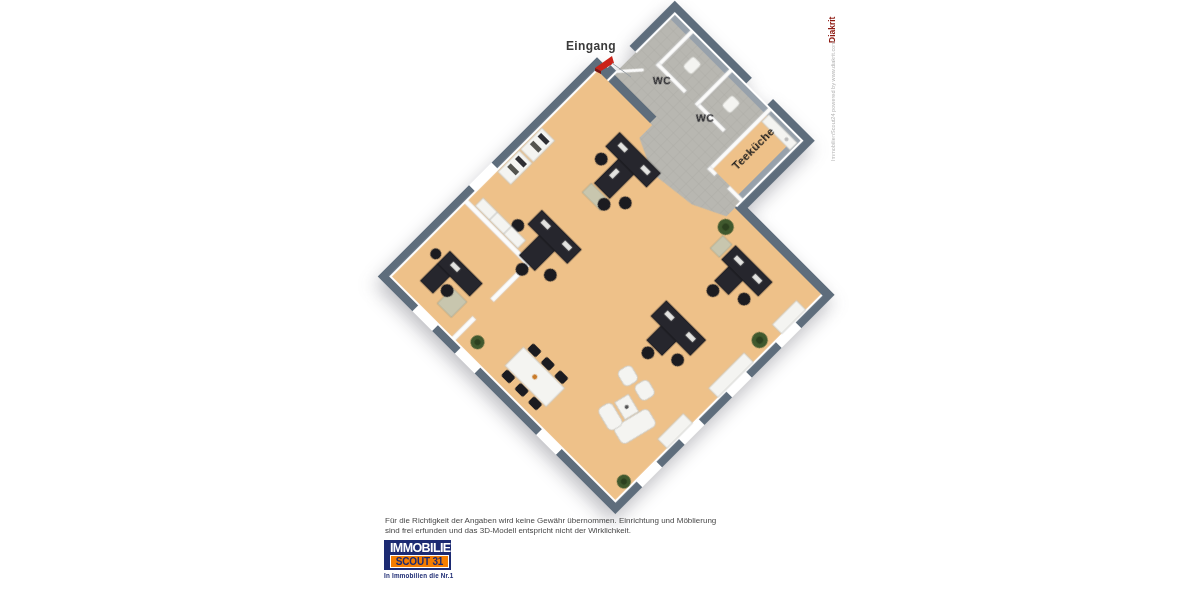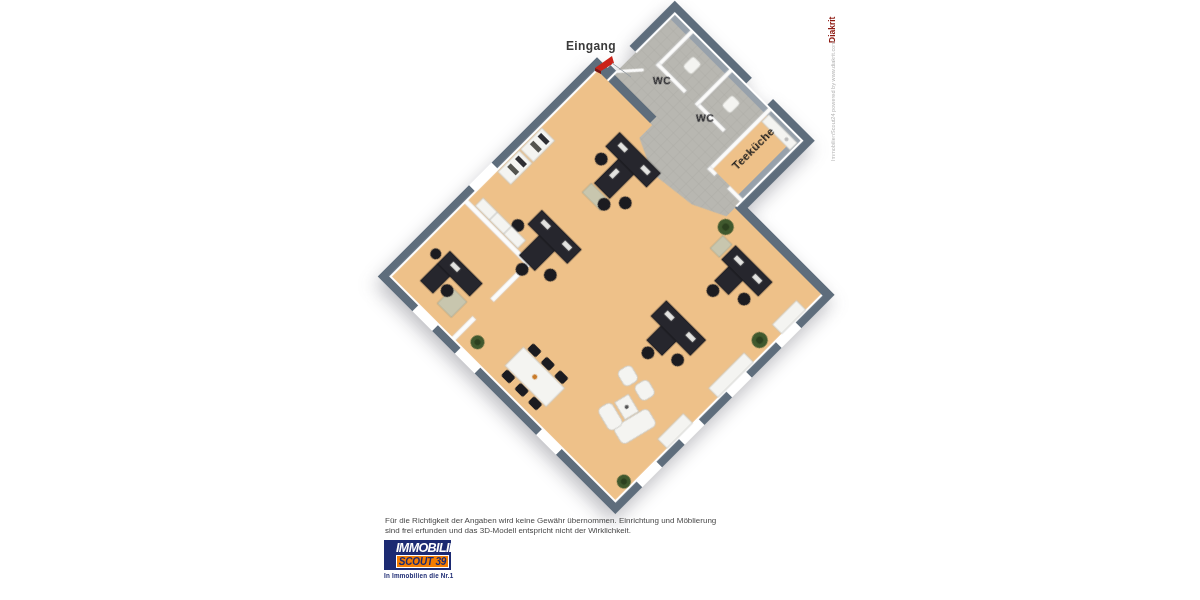--- a/index.html
+++ b/index.html
@@ -29,21 +29,21 @@
 
   .lbl-room     {font:700 10.5px "Liberation Sans",sans-serif;fill:#26262a;letter-spacing:.6px;}
   .lbl-teek     {font:700 11.5px "Liberation Sans",sans-serif;fill:#1a1a1a;letter-spacing:.3px;}
   .lbl-entrance {font:600 12px  "Liberation Sans",sans-serif;fill:#3a3a3a;letter-spacing:.4px;}
   .disclaimer   {font:400 8px   "Liberation Sans",sans-serif;fill:var(--disclaimer,#474747);}
   .wm-credit    {font:400 5.6px "Liberation Sans",sans-serif;fill:var(--text_muted,#b3b3b3);}
   .wm-brand     {font:700 8.5px "Liberation Sans",sans-serif;fill:var(--diakrit_red,#8e1a12);}
 
   
   .logo{position:absolute;left:384px;top:540px;width:67px;}
-  .logo-box{background:var(--logo_navy,#1c2a72);padding:1px 2px 2px 12px;font-style:italic;}
+  .logo-box{background:var(--logo_navy,#1c2a72);padding:1px 2px 2px 6px;}
   .logo-immobilien{color:#fff;font-weight:700;font-size:12.5px;line-height:14px;
                    text-align:center;letter-spacing:-.6px;white-space:nowrap;}
   .logo-scout{background:var(--logo_orange,#f57d00);border:1px solid #fff;
               color:var(--logo_navy,#1c2a72);font-weight:700;font-size:10px;line-height:11px;
               text-align:center;letter-spacing:-.2px;white-space:nowrap;}
   .logo-tagline{color:var(--logo_navy,#1c2a72);font-weight:700;font-size:6.3px;line-height:8px;
                 margin-top:2px;letter-spacing:.2px;white-space:nowrap;}
   #building{filter:drop-shadow(4px 8px 9px rgba(60,60,75,.33));}
 </style>
 </head>
@@ -243,18 +243,18 @@
   <text class="disclaimer" x="385" y="523">Für die Richtigkeit der Angaben wird keine Gewähr übernommen. Einrichtung und Möblierung</text>
   <text class="disclaimer" x="385" y="532.5">sind frei erfunden und das 3D-Modell entspricht nicht der Wirklichkeit.</text>
 
   <text class="wm-brand" x="835" y="43" transform="rotate(-90 835 43)">Diakrit</text>
   <text class="wm-credit" x="835" y="161" transform="rotate(-90 835 161)">ImmobilienScout24 powered by www.diakrit.com</text>
 </svg>
 
 <div class="logo">
   <div class="logo-box">
     <div class="logo-immobilien">IMMOBILIEN</div>
-    <div class="logo-scout">SCOUT 39</div>
+    <div class="logo-scout">SCOUT 31</div>
   </div>
   <div class="logo-tagline">In Immobilien die Nr.1</div>
 </div>
 
 </div>
 
 </body></html>

